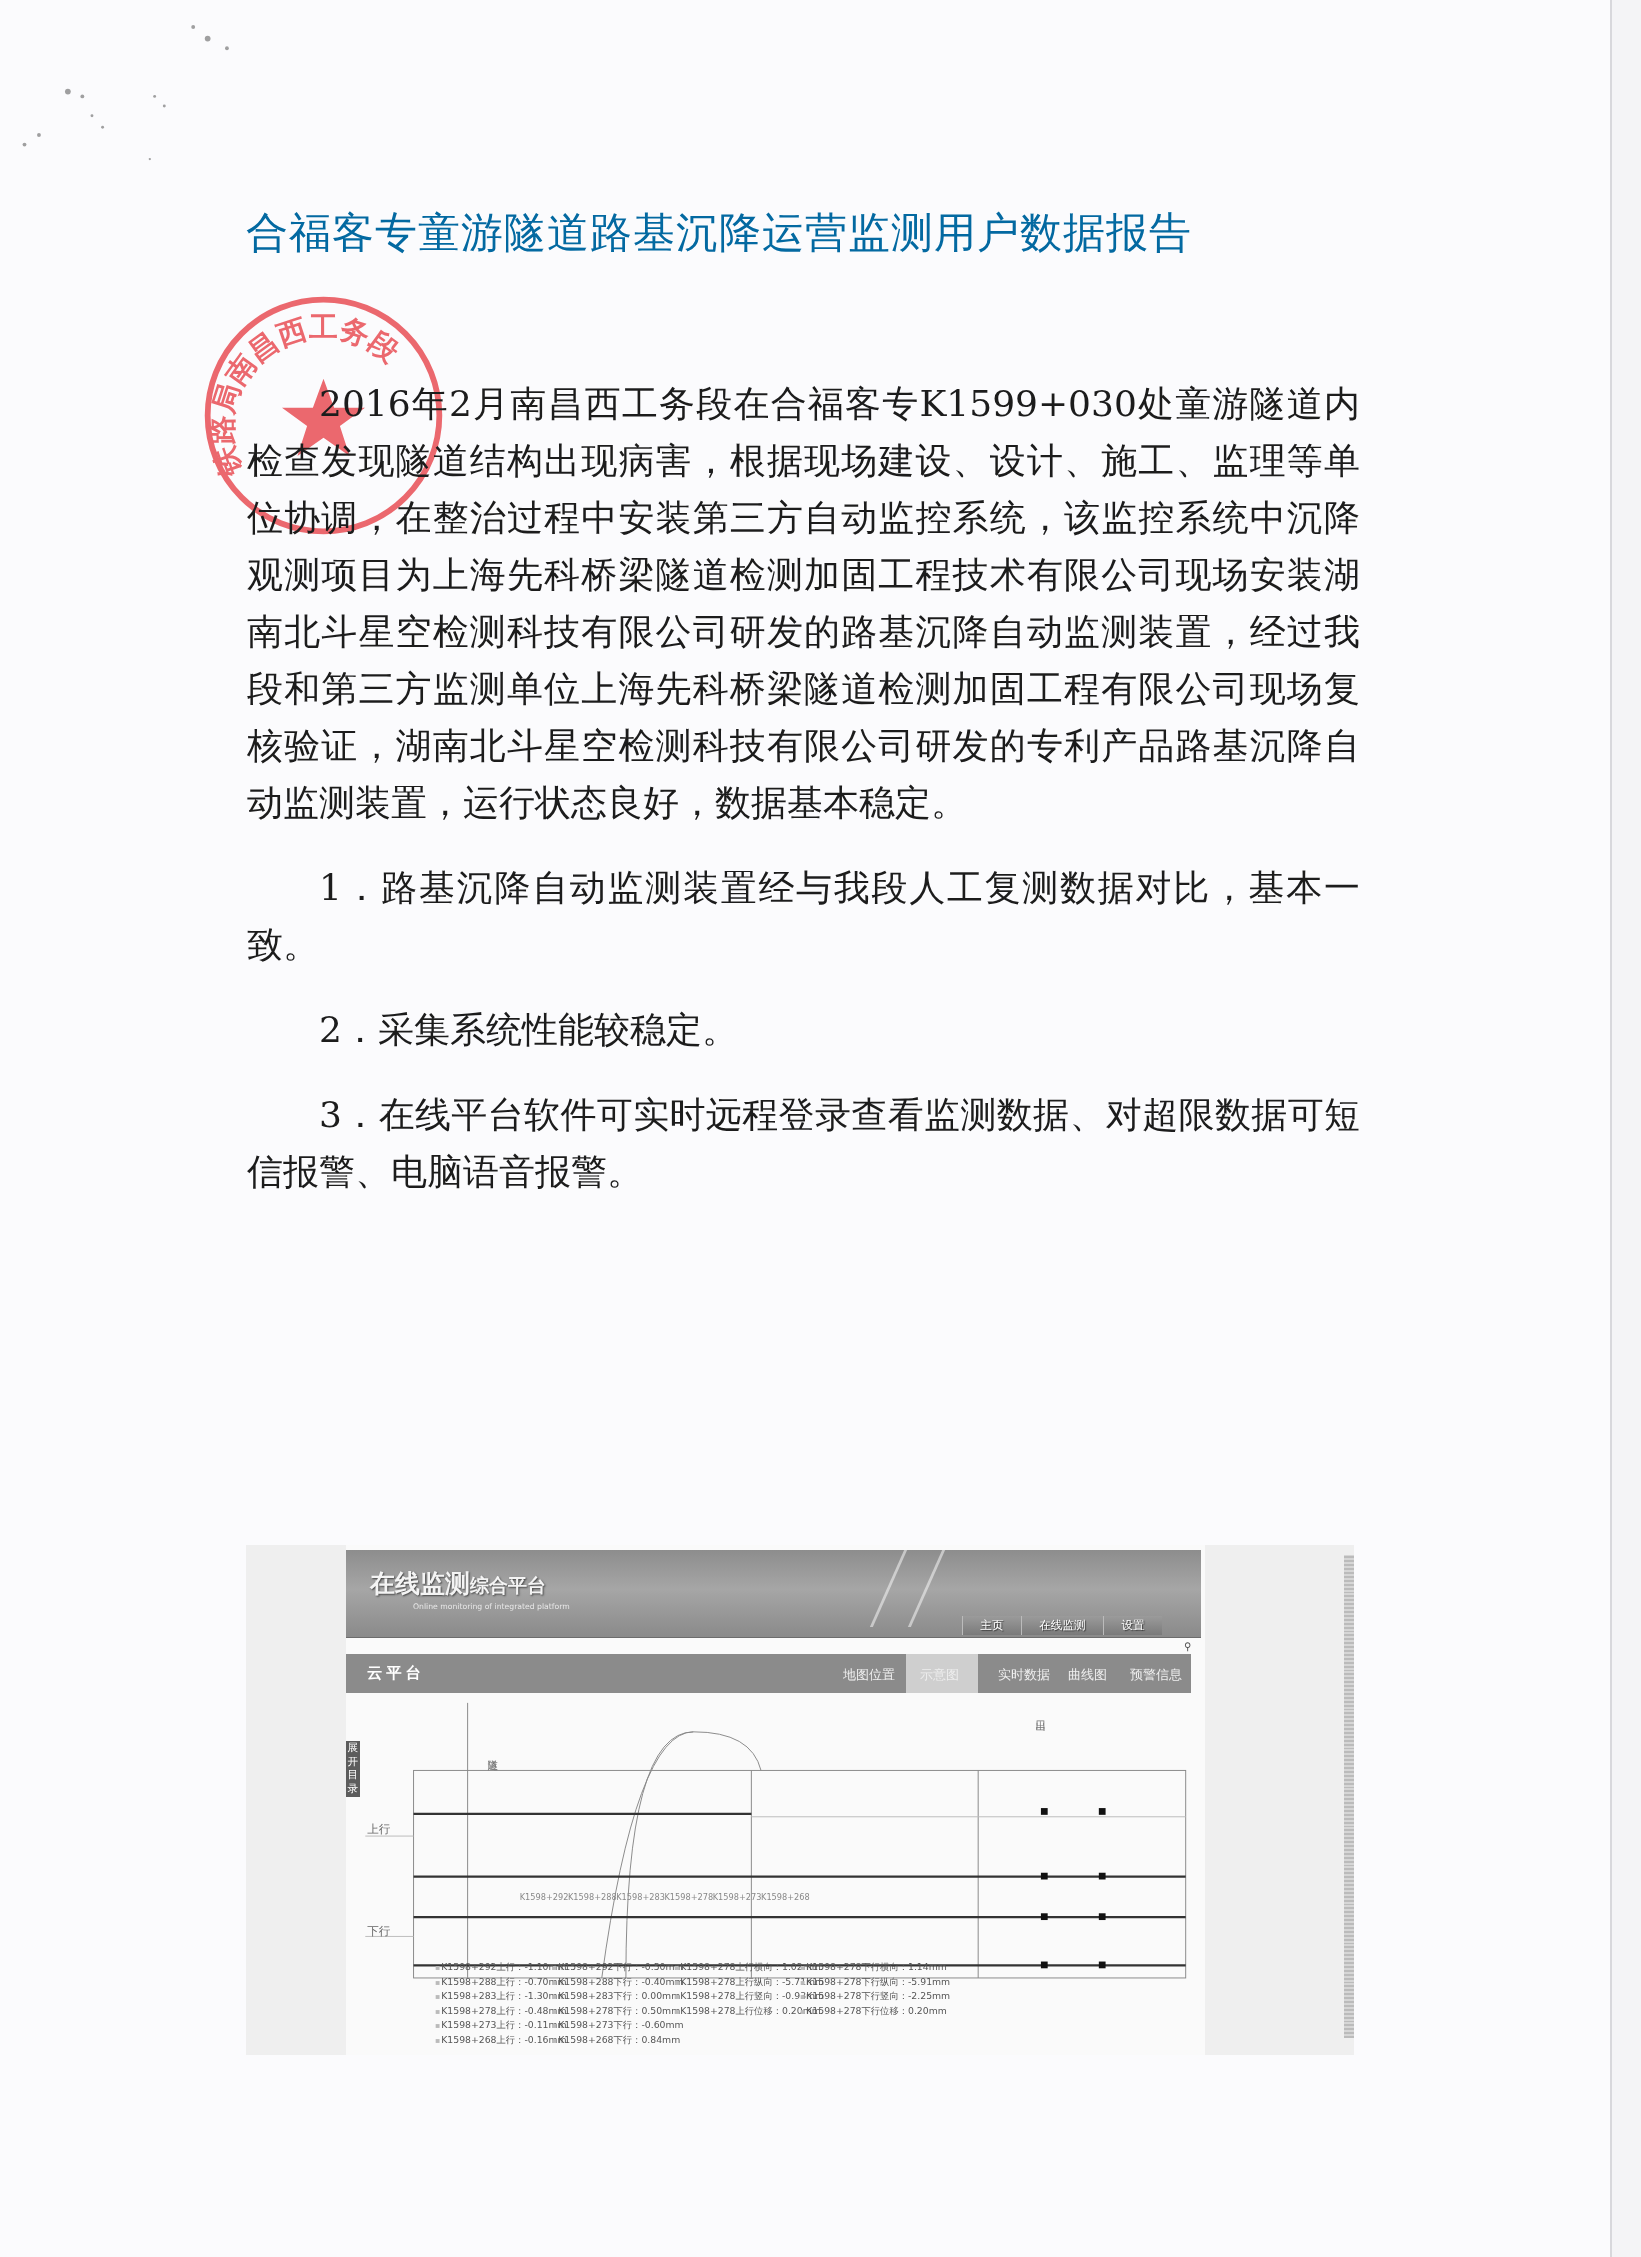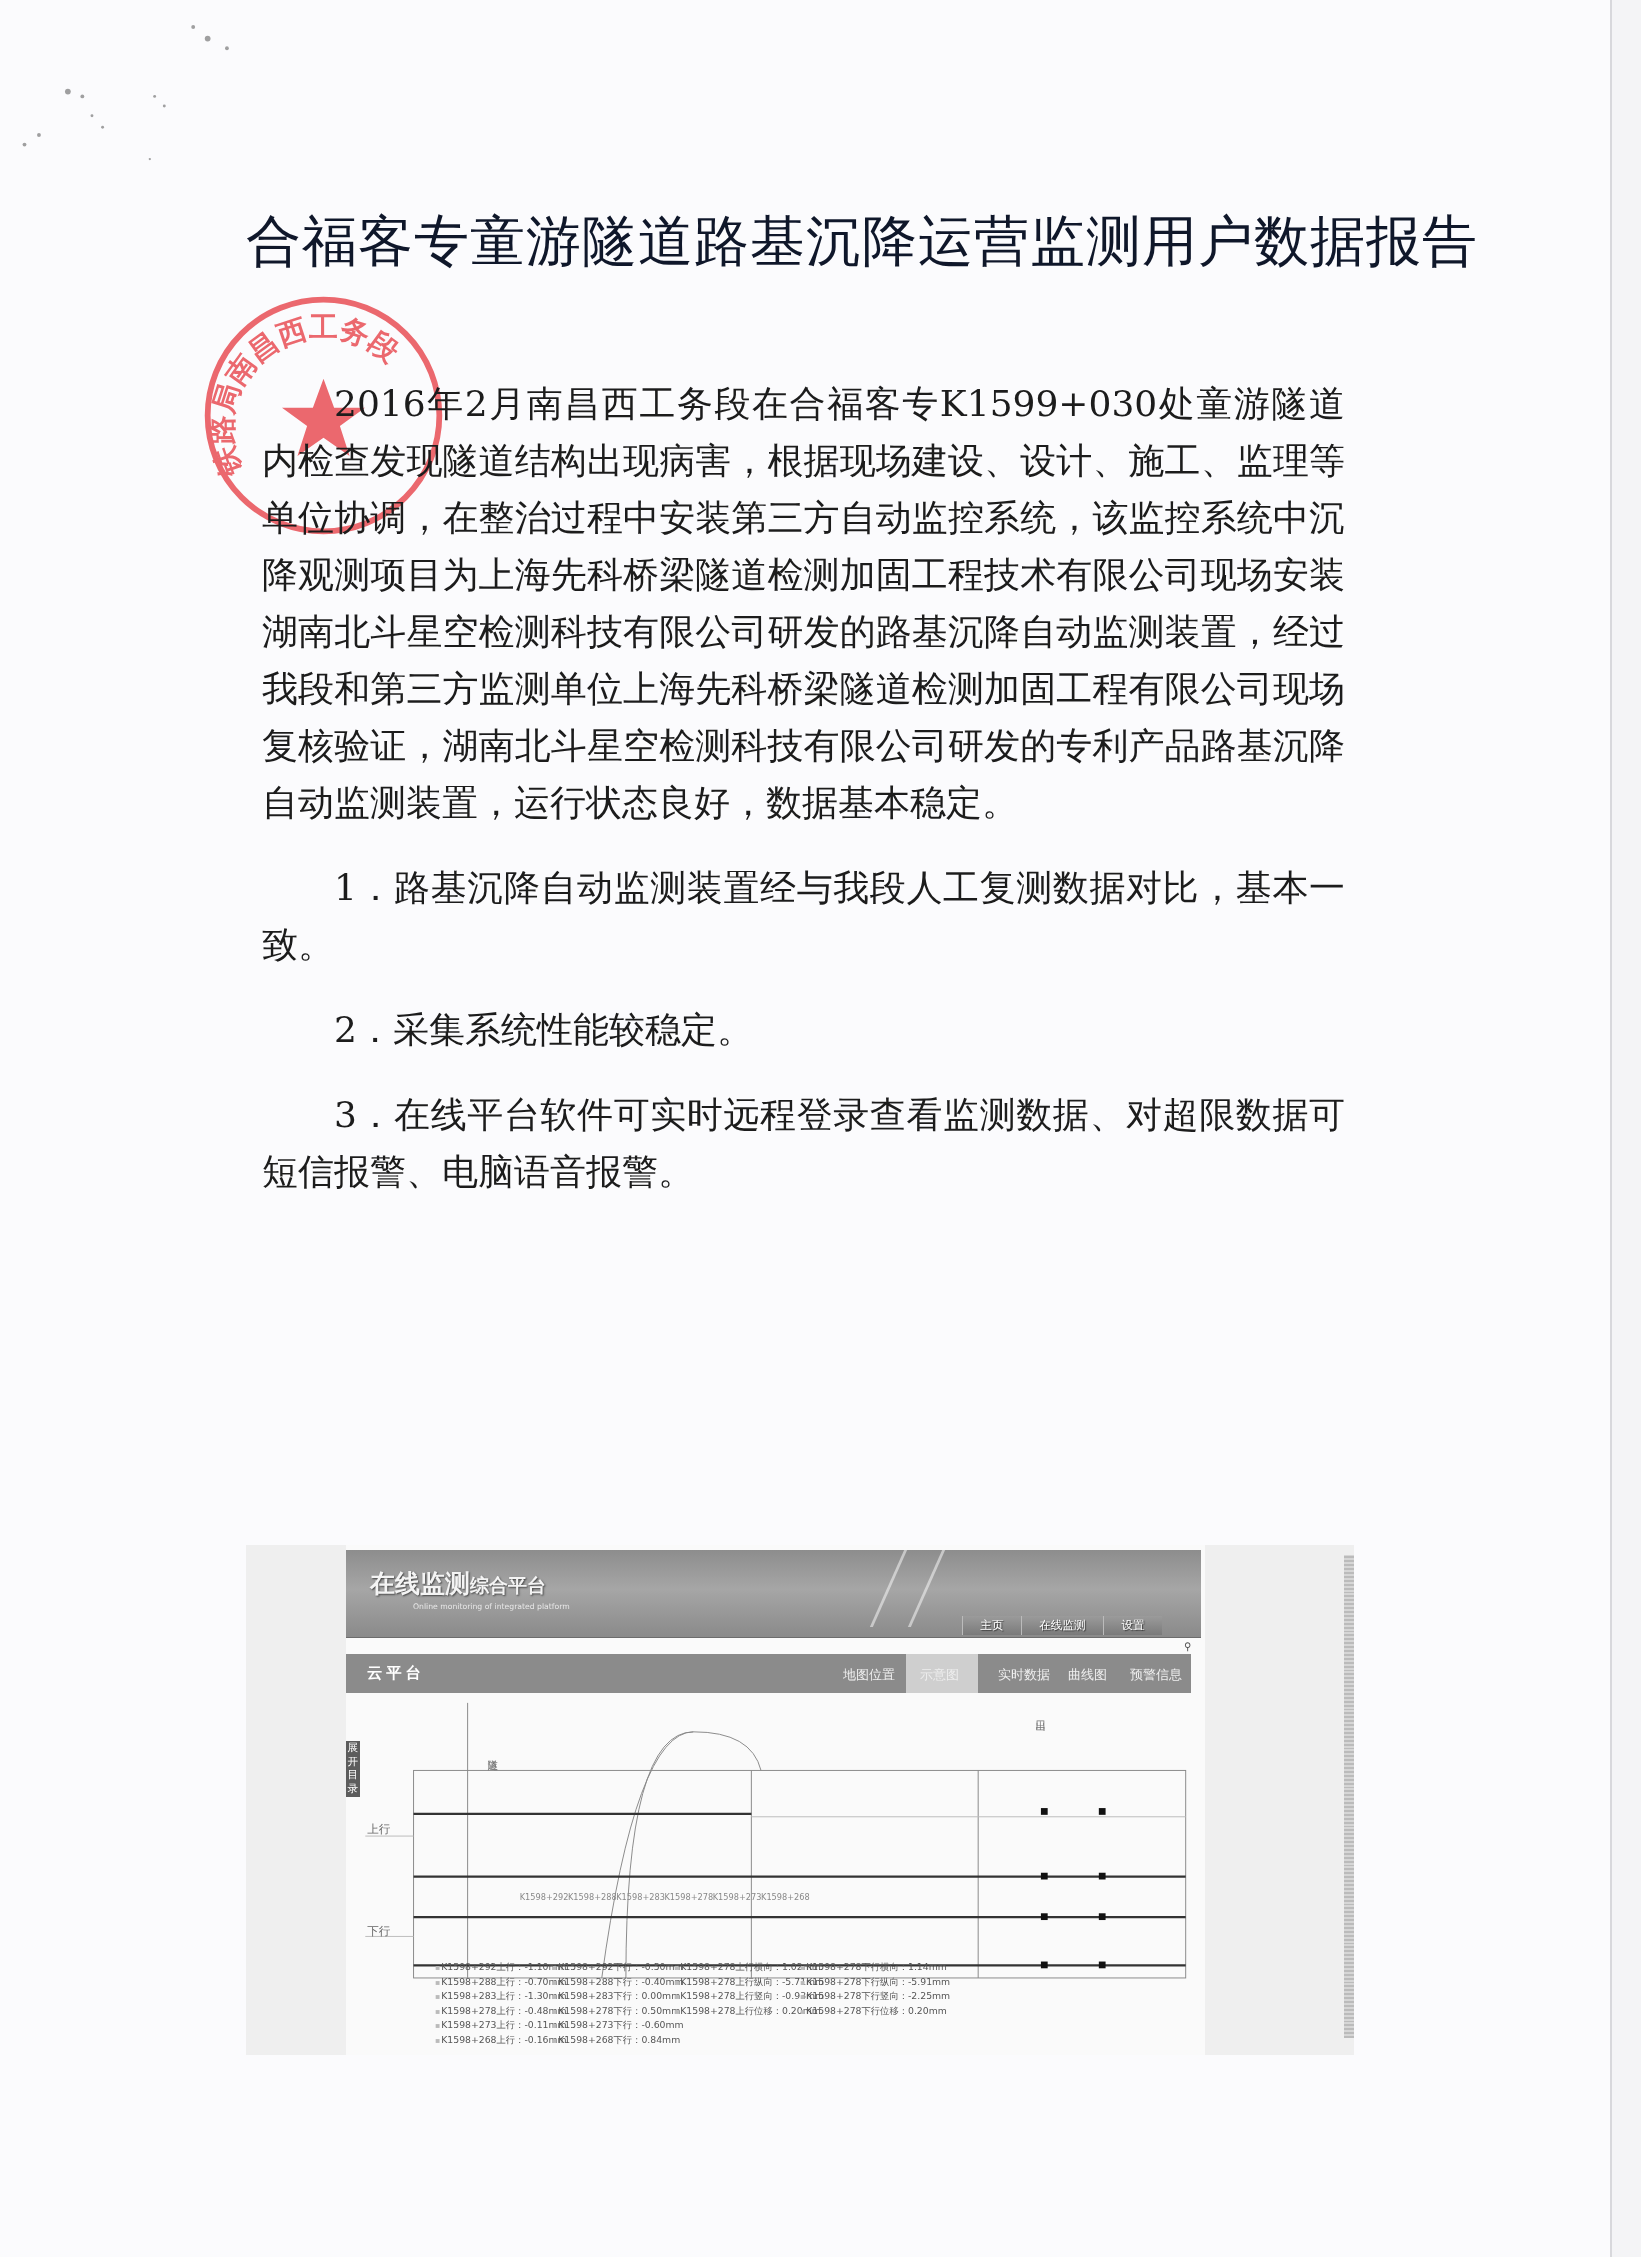--- a/index.html
+++ b/index.html
@@ -9,28 +9,28 @@
     font-family: "DejaVu Serif", "Liberation Serif", serif;
     color: #1a1a1a;
   }
   .page-edge { position: absolute; top: 0; right: 29px; width: 1.9px; height: 2257px; background: #d8d8dc; }
   .page-edge2 { position: absolute; top: 0; right: 0; width: 29px; height: 2257px; background: #f4f4f6; }
   .specks { position: absolute; left: 0; top: 0; width: 290px; height: 241px; }
 
   .title {
     position: absolute; left: 246px; top: 205px; width: 1110px;
     font-family: "DejaVu Sans", "Liberation Sans", sans-serif;
-    font-size: 55px; letter-spacing: 1px; color: #0f172a; white-space: nowrap;
+    font-size: 42px; letter-spacing: 1px; color: #0369a1; white-space: nowrap;
   }
   .body-text {
     position: absolute; left: 246px; top: 375px; width: 1115px;
     font-size: 36px; line-height: 57px; color: #1c1c1c;
     text-align: justify; text-justify: inter-character;
   }
-  .body-text p { margin: 16px; text-indent: 2em; }
+  .body-text p { margin: 1px; text-indent: 2em; }
   .body-text p.item { margin-top: 28px; }
   .body-text p.first { margin-top: 0; }
 
   
   .stamp { position: absolute; left: 198px; top: 290px; width: 251px; height: 251px; opacity: .82; }
 
   
   .shot {
     position: absolute; left: 246px; top: 1545px; width: 1108px; height: 510px;
     background: #efefef;

